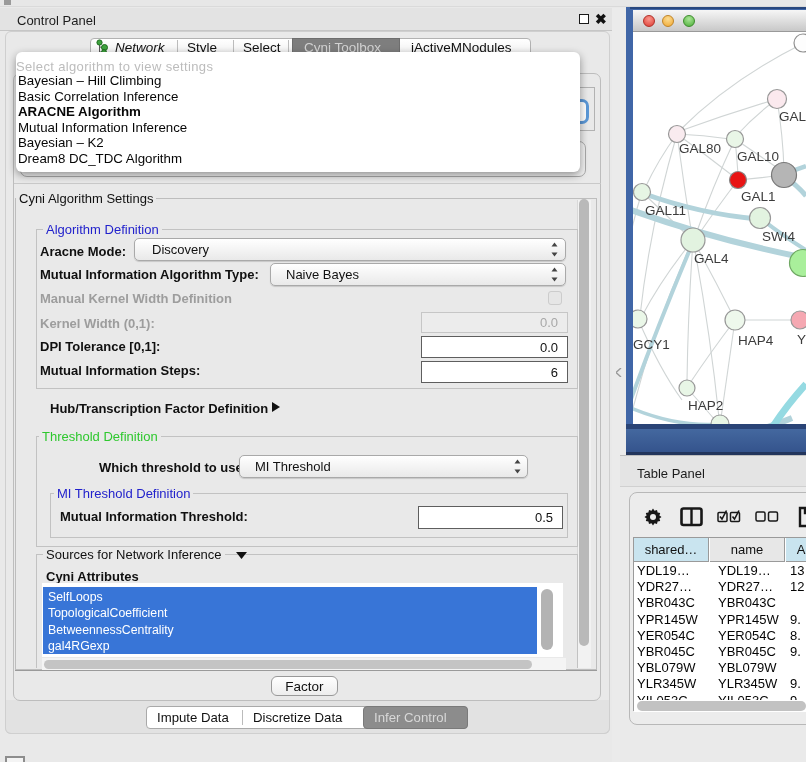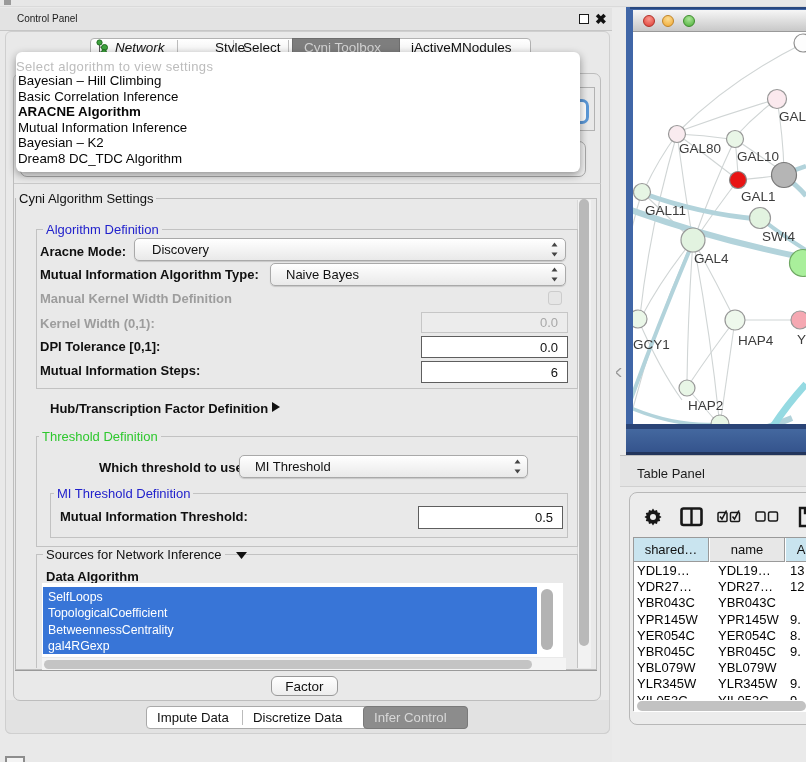--- a/index.html
+++ b/index.html
@@ -11,41 +11,41 @@
 .combo { background:linear-gradient(#ffffff,#e9e9e9); border:1px solid #a9a9a9; border-radius:5px; box-shadow:0 1px 1px rgba(0,0,0,0.15); }
 .arr { position:absolute; width:9px; height:15px; }
 </style>
 </head>
 <body>
 
 <div class="abs" style="left:0;top:0;width:806px;height:7px;background:#e7e7e7;border-bottom:1px solid #dadada;"></div>
 <div class="abs" style="left:4px;top:0;width:7px;height:5px;background:#9a9a9a;"></div>
 
 <div class="abs" style="left:0;top:8px;width:612px;height:23px;background:#e3e3e3;border-bottom:1px solid #c6c6c6;"></div>
-<div class="abs" style="left:17px;top:13px;font-size:10px;color:#1c1c1c;">Control Panel</div>
+<div class="abs" style="left:17px;top:13px;font-size:13px;color:#1c1c1c;">Control Panel</div>
 <div class="abs" style="left:579px;top:14px;width:10px;height:10px;border:1.5px solid #1a1a1a;background:#fff;"></div>
 <div class="abs" style="left:595px;top:11px;font-size:14px;font-weight:bold;color:#111;">✖</div>
 
 <div class="abs" style="left:5px;top:31px;width:605px;height:703px;background:#e9e9e9;border:1px solid #cfcfcf;border-radius:6px;"></div>
 <div class="abs" style="left:5px;top:700px;width:605px;height:34px;background:#e2e2e2;border:1px solid #cfcfcf;border-top:none;border-radius:0 0 6px 6px;"></div>
 
 <div class="abs" style="left:90px;top:38px;width:441px;height:18px;background:linear-gradient(#ffffff,#f0f0f0);border:1px solid #b2b2b2;border-radius:4px;"></div>
 <div class="abs" style="left:292px;top:38px;width:108px;height:18px;background:#7e7e7e;border:1px solid #6e6e6e;"></div>
 <div class="abs" style="left:177px;top:40px;width:1px;height:14px;background:#bcbcbc;"></div>
 <div class="abs" style="left:233px;top:40px;width:1px;height:14px;background:#bcbcbc;"></div>
 <div class="abs" style="left:288px;top:40px;width:1px;height:14px;background:#bcbcbc;"></div>
 
 <svg class="abs" style="left:96px;top:39px;" width="14" height="16">
  <path d="M3.5 5 L3.5 13 L8 13 M3.5 8 L8 8.5" stroke="#5a5a5a" stroke-width="1" fill="none"></path>
  <circle cx="3.5" cy="3.5" r="2.6" fill="#3fa33f" stroke="#1e6b1e"></circle>
  <circle cx="8.5" cy="8.5" r="3" fill="#3fa33f" stroke="#1e6b1e"></circle>
  <circle cx="8" cy="13" r="2.4" fill="#3fa33f" stroke="#1e6b1e"></circle>
 </svg>
 <div class="abs" style="left:115px;top:40px;font-size:13.5px;color:#111;font-style:italic;">Network</div>
-<div class="abs" style="left:187px;top:40px;font-size:13.5px;color:#111;margin-left:28px;">Style</div>
+<div class="abs" style="left:187px;top:40px;font-size:13.5px;color:#111;">Style</div>
 <div class="abs" style="left:243px;top:40px;font-size:13.5px;color:#111;">Select</div>
 <div class="abs" style="left:304px;top:40px;font-size:13.5px;color:#d3d3d3;">Cyni Toolbox</div>
 <div class="abs" style="left:411px;top:40px;font-size:13.5px;color:#111;">jActiveMNodules</div>
 
 <div class="abs" style="left:13px;top:73px;width:588px;height:628px;background:#e9e9e9;border:1px solid #bdbdbd;border-radius:7px;"></div>
 
 <div class="abs" style="left:20px;top:87px;width:575px;height:44px;border:1px solid #b2b2b2;"></div>
 <div class="abs" style="left:24px;top:99px;width:565px;height:25px;border:3px solid #5b97d6;border-radius:7px;background:#fff;"></div>
 <div class="abs" style="left:20px;top:141px;width:566px;height:36px;border:1px solid #a8a8a8;border-radius:7px;background:#f0f0f0;"></div>
 <div class="abs" style="left:14px;top:183px;width:587px;height:1px;background:#c9c9c9;"></div>
@@ -105,21 +105,21 @@
 <div class="abs grp-title" style="left:54px;top:486px;color:#2222cc;">MI Threshold Definition</div>
 <div class="abs b" style="left:60px;top:509px;font-size:13px;color:#101010;">Mutual Information Threshold:</div>
 <div class="abs" style="left:418px;top:506px;width:145px;height:23px;background:#fff;border:1px solid #5e5e5e;"></div>
 <div class="abs" style="left:418px;top:510px;width:135px;font-size:13px;color:#111;text-align:right;">0.5</div>
 
 <div class="abs" style="left:36px;top:554px;width:542px;height:114px;border:1px solid #c2c2c2;border-bottom:none;"></div>
 <div class="abs grp-title" style="left:43px;top:547px;color:#111;">Sources for Network Inference</div>
 <svg class="abs" style="left:235px;top:551px;" width="13" height="9">
     <path d="M1 1 L12 1 L6.5 8 Z" fill="#111"></path>
   </svg>
-<div class="abs b" style="left:46px;top:569px;font-size:13px;color:#101010;">Data Algorithm</div>
+<div class="abs b" style="left:46px;top:569px;font-size:13px;color:#101010;">Cyni Attributes</div>
 
 <div class="abs" style="left:42px;top:583px;width:521px;height:74px;background:#fff;"></div>
 <div class="abs" style="left:43px;top:587px;width:494px;height:67px;background:#3875d7;"></div>
 <div class="abs" style="left:48px;top:589px;font-size:12.3px;color:#fff;line-height:16.4px;">SelfLoops<br>TopologicalCoefficient<br>BetweennessCentrality<br>gal4RGexp</div>
 <div class="abs" style="left:541px;top:589px;width:12px;height:61px;background:#b3b3b3;border-radius:6px;"></div>
 
 <div class="abs" style="left:42px;top:658px;width:524px;height:13px;background:#f4f4f4;"></div>
 <div class="abs" style="left:44px;top:660px;width:488px;height:9px;background:#c4c4c4;border-radius:5px;"></div>
 <div class="abs" style="left:15px;top:670px;width:582px;height:1px;background:#9a9a9a;"></div>
 

